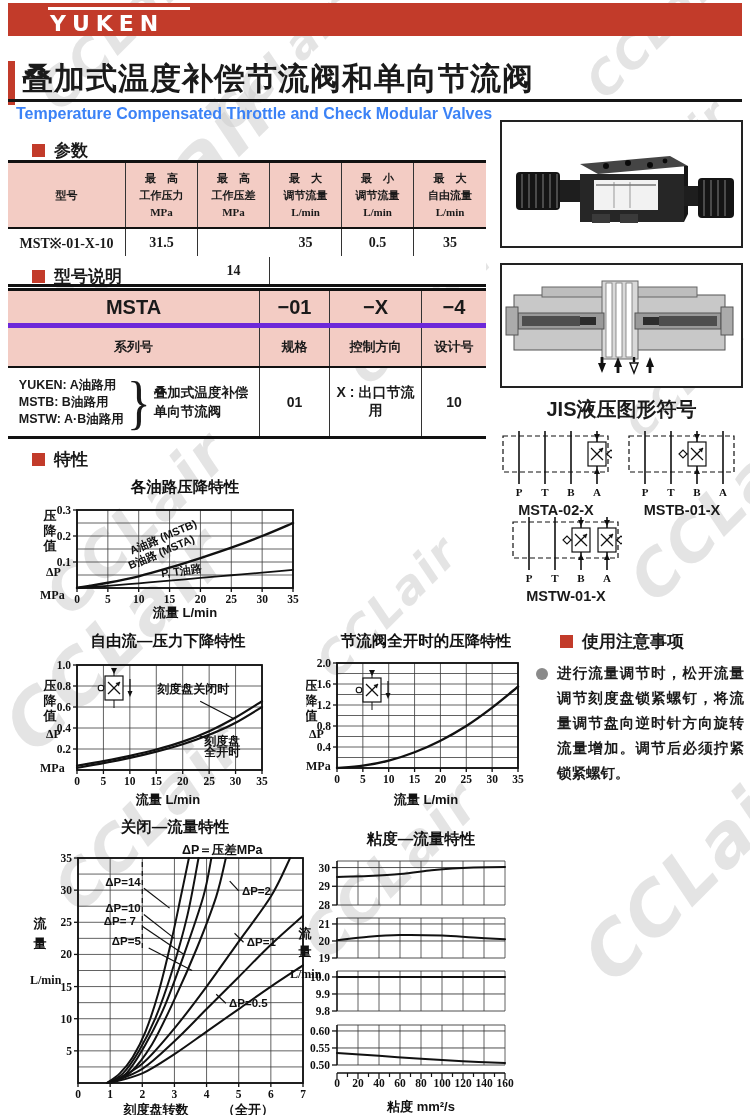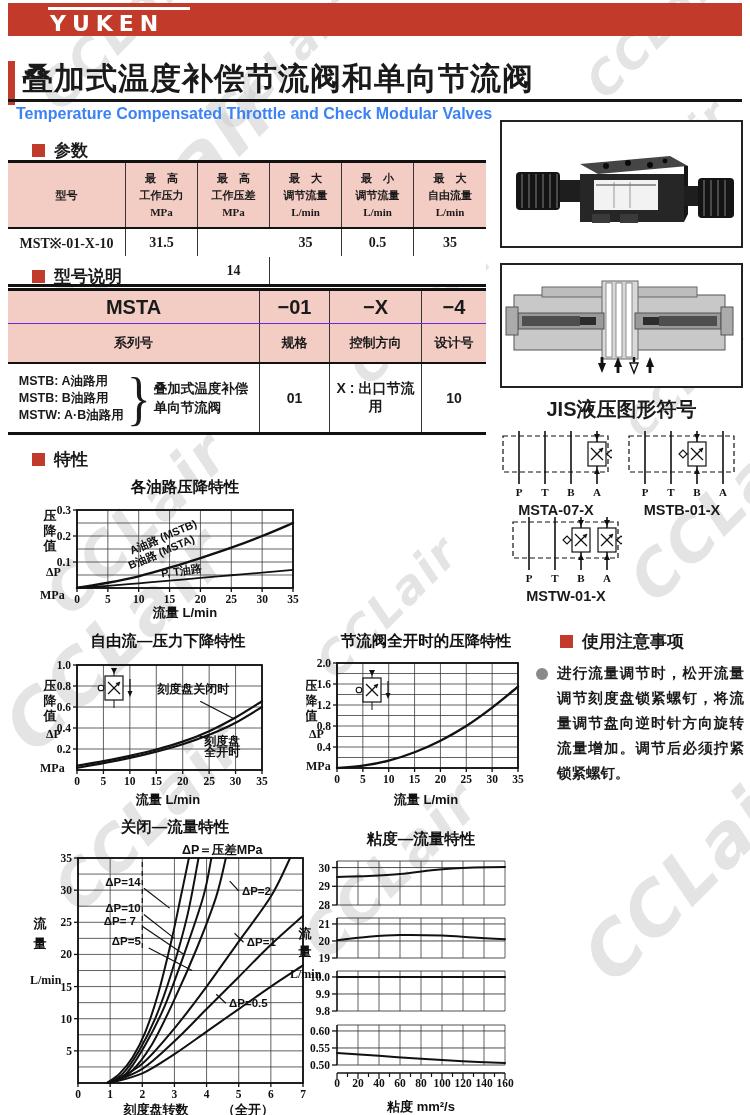--- a/index.html
+++ b/index.html
@@ -30,21 +30,21 @@
                 align-items:center;justify-content:center;text-align:center;}
   .ptable .cell:last-child{border-right:none;}
   .ptable .hrow .cell{height:64px;font-weight:bold;font-size:11px;line-height:17px;}
   .ptable .drow .cell{height:27px;font-weight:bold;font-size:14px;}
   
   .mtable{left:8px;top:288px;width:478px;border-top:3px solid #111;border-bottom:3px solid #111;}
   .mtable .row{display:flex;}
   .mtable .cell{box-sizing:border-box;border-right:1px solid #333;display:flex;
                 align-items:center;justify-content:center;text-align:center;}
   .mtable .cell:last-child{border-right:none;}
-  .mtable .r1{background:#f3ccc4;border-bottom:1px solid #6d28d9;}
+  .mtable .r1{background:#f3ccc4;border-bottom:5px solid #6d28d9;}
   .mtable .r1 .cell{height:32px;font-weight:bold;font-size:20px;}
   .mtable .r2{background:#f3ccc4;border-bottom:2px solid #111;}
   .mtable .r2 .cell{height:38px;font-weight:bold;font-size:13px;font-family:"Liberation Serif",serif;}
   .mtable .r3 .cell{height:68px;font-weight:bold;font-size:15px;}
   .mleft{display:flex;align-items:center;gap:3px;padding:0 2px;}
   .mlines div{font-size:12.5px;font-weight:bold;text-align:left;line-height:17px;white-space:nowrap;}
   .mbrace{font-size:50px;font-weight:400;font-family:"Liberation Serif",serif;
           transform:scaleY(1.18);line-height:1;}
   .mbt div{font-size:13.5px;font-weight:bold;text-align:left;line-height:19px;white-space:nowrap;}
   
@@ -146,21 +146,21 @@
       <div class="row r2">
         <div class="cell" style="width: 252px;">系列号</div>
         <div class="cell" style="width: 70px;">规格</div>
         <div class="cell" style="width: 92px;">控制方向</div>
         <div class="cell" style="width: 64px;">设计号</div>
       </div>
       <div class="row r3">
         <div class="cell" style="width: 252px;">
           <div class="mleft">
             <div class="mlines">
-              <div>MSTB: A油路用</div>
+              <div>YUKEN: A油路用</div>
               <div>MSTB: B油路用</div>
               <div>MSTW: A·B油路用</div>
             </div>
             <div class="mbrace">}</div>
             <div class="mbt">
               <div>叠加式温度补偿</div>
               <div>单向节流阀</div>
             </div>
           </div>
         </div>
@@ -295,21 +295,21 @@
         <polygon points="53,26 57,22 61,26 57,30" fill="#fff" stroke="#111" stroke-width="1.1"></polygon>
         <rect x="88" y="14" width="18" height="24" fill="#fff" stroke="#111" stroke-width="1.2"></rect>
         <polygon points="94,6 100,6 97,12" fill="#111"></polygon>
         <polygon points="94,46 100,46 97,40" fill="#111"></polygon>
         <line x1="91" y1="32" x2="103" y2="20" stroke="#111" stroke-width="1.2"></line>
         <line x1="91" y1="20" x2="103" y2="32" stroke="#111" stroke-width="1.2"></line>
         <polygon points="103,20 98.5,21 102,24.5" fill="#111"></polygon>
         <line x1="106" y1="26" x2="111" y2="26" stroke="#111" stroke-width="1"></line>
         <polygon points="107,26 111,22 115,26 111,30" fill="#fff" stroke="#111" stroke-width="1.1"></polygon>
       </svg></div>
-  <div class="sym-label" style="left:500px;top:502px;width:112px">MSTA-07-X</div>
+  <div class="sym-label" style="left:500px;top:502px;width:112px">MSTA-02-X</div>
   <div class="sym-label" style="left:626px;top:502px;width:112px">MSTB-01-X</div>
   <div class="sym-label" style="left:510px;top:588px;width:112px">MSTW-01-X</div>
 
   <div class="layer sec" style="left:8px;top:448px">
     <span class="sq"></span>
     <span class="sec-label">特性</span>
   </div>
 
   <div class="chart" style="left:26px;top:476px"><svg width="300" height="146">
         <line x1="51" y1="34" x2="51" y2="112" stroke="#3a3a3a" stroke-width="0.8"></line>

